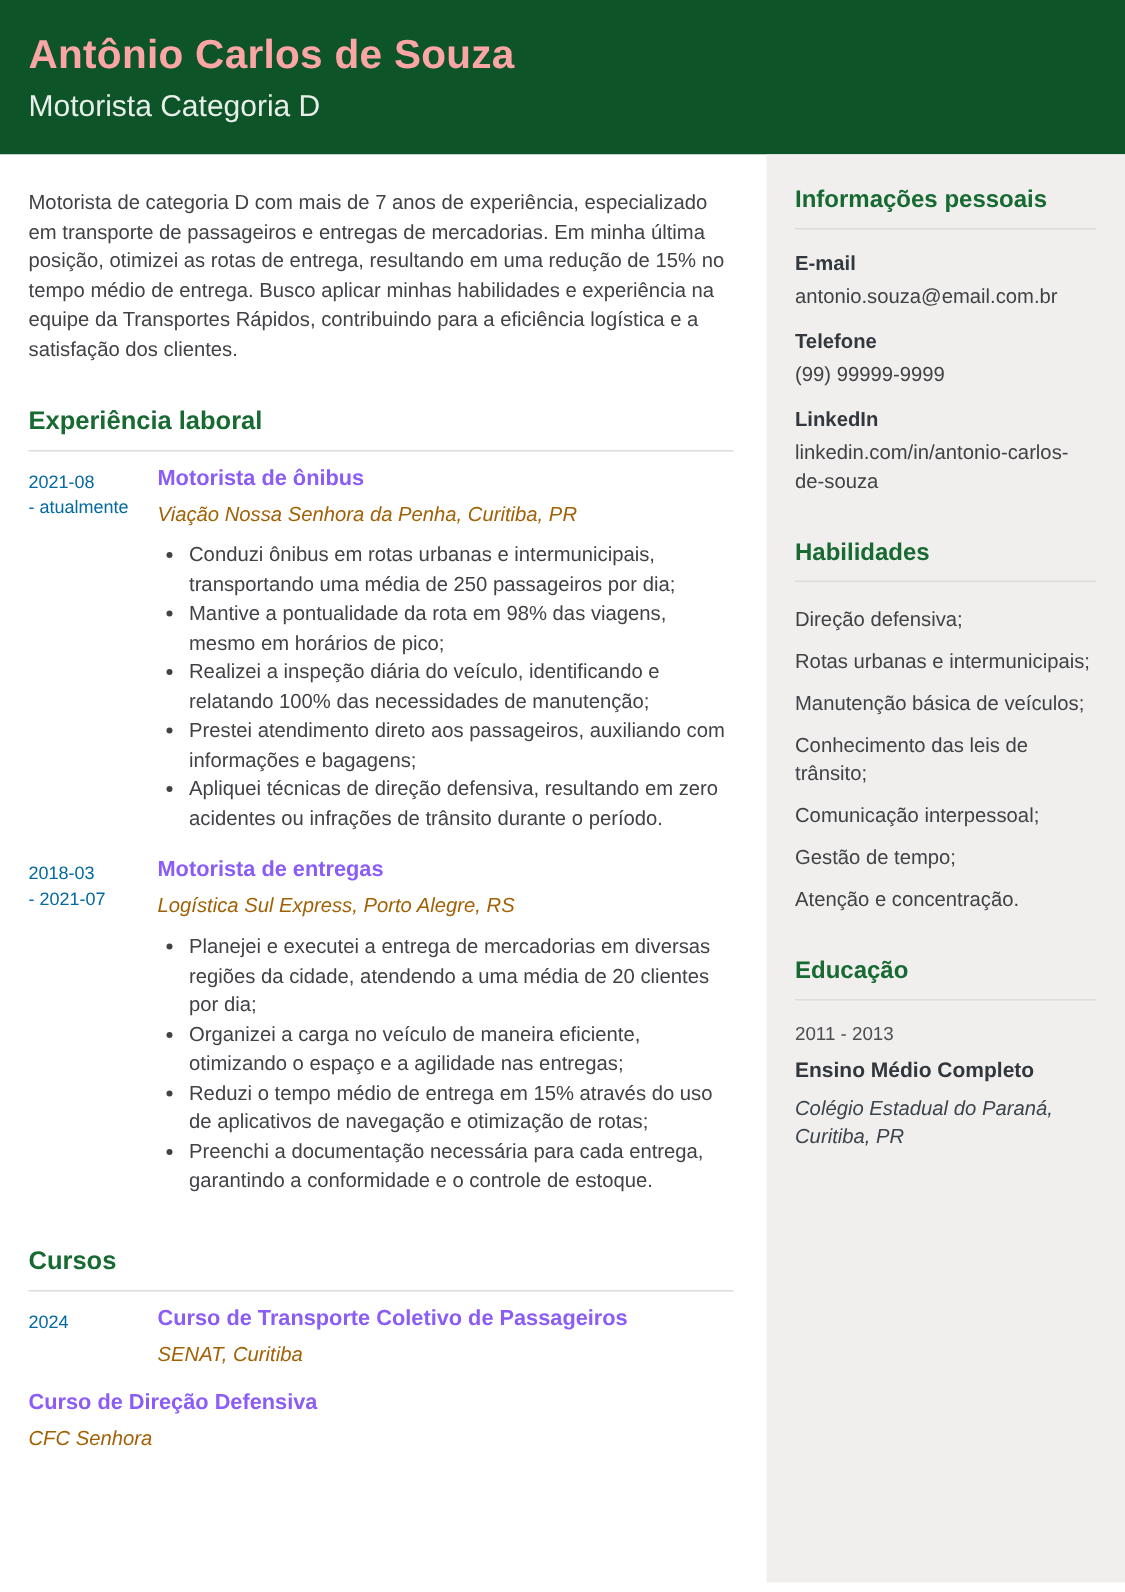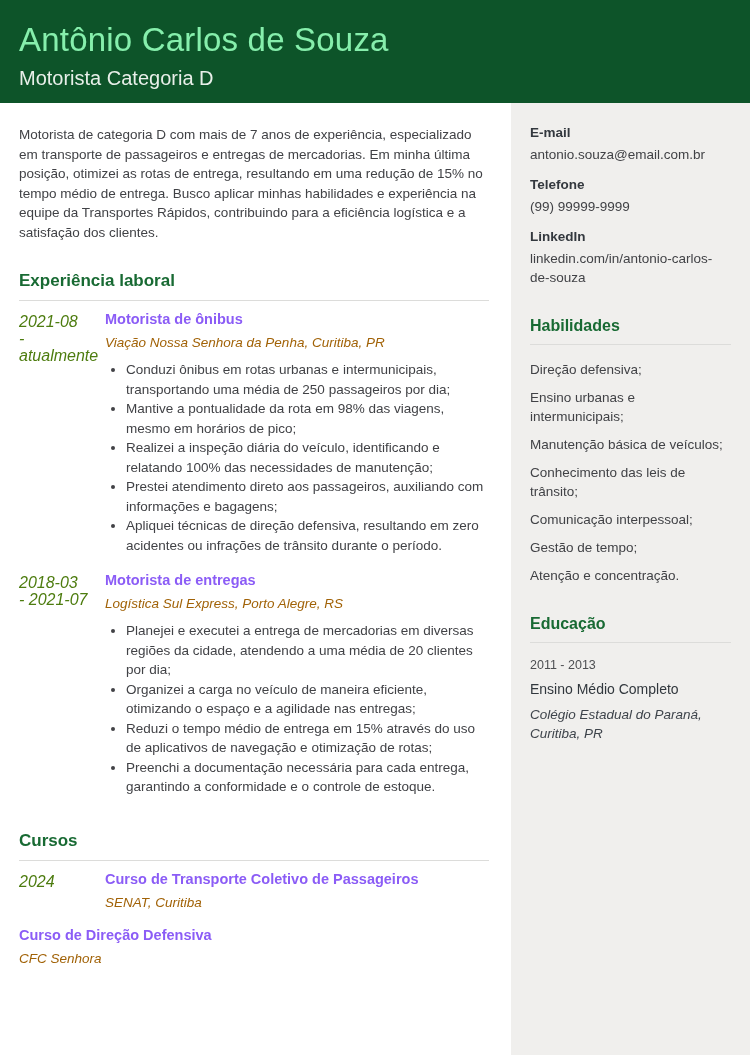--- a/index.html
+++ b/index.html
@@ -18,23 +18,23 @@
   }
 
   
   .top-header {
     background: #0d5429;
     height: 103px;
     padding: 21px 30px 0 19px;
   }
   .top-header h1 {
     margin: 0;
-    color: #86efac;
-    font-size: 33px;
-    font-weight: normal;
+    color: #fca5a5;
+    font-size: 27px;
+    font-weight: bold;
     letter-spacing: 0.2px;
   }
   .top-header .subtitle {
     margin-top: 8px;
     color: #e8efe9;
     font-size: 20px;
   }
 
   
   .content {
@@ -76,25 +76,24 @@
   }
 
   
   .entry {
     display: flex;
     margin-bottom: 17px;
   }
   .entry .dates {
     width: 86px;
     flex-shrink: 0;
-    font-size: 16px;
+    font-size: 12px;
     line-height: 17px;
-    color: #4d7c0f;
+    color: #0369a1;
     padding-top: 2px;
-    font-style: italic;
   }
   .entry .entry-body { flex: 1; }
   .entry h3 {
     margin: 0;
     font-size: 14.5px;
     font-weight: bold;
     color: #8b5cf6;
   }
   .entry .org {
     margin-top: 8px;
@@ -131,21 +130,21 @@
   .skill {
     margin: 0 0 9px 0;
     font-size: 13.5px;
     line-height: 19px;
     color: #414246;
   }
   .edu-period { font-size: 12.5px; color: #4d4f52; }
   .edu-degree {
     margin-top: 9px;
     font-size: 14px;
-    font-weight: normal;
+    font-weight: bold;
     color: #31373d;
   }
   .edu-school {
     margin-top: 8px;
     font-style: italic;
     font-size: 13.5px;
     line-height: 19px;
     color: #3e444b;
   }
   ul.interests-list {
@@ -231,38 +230,39 @@
             <div class="org">CFC Senhora</div>
           </div>
         </div>
       </section>
 
     </main>
 
     <aside class="right-col">
 
       <section class="aside-sec">
+        <h2 class="sec-heading">Informações pessoais</h2>
         <div class="field">
           <div class="label">E-mail</div>
           <div class="value">antonio.souza@email.com.br</div>
         </div>
         <div class="field">
           <div class="label">Telefone</div>
           <div class="value">(99) 99999-9999</div>
         </div>
         <div class="field">
           <div class="label">LinkedIn</div>
           <div class="value">linkedin.com/in/antonio-carlos-de-souza</div>
         </div>
       </section>
 
       <section class="aside-sec">
         <h2 class="sec-heading">Habilidades</h2>
         <p class="skill">Direção defensiva;</p>
-        <p class="skill">Ensino urbanas e intermunicipais;</p>
+        <p class="skill">Rotas urbanas e intermunicipais;</p>
         <p class="skill">Manutenção básica de veículos;</p>
         <p class="skill">Conhecimento das leis de trânsito;</p>
         <p class="skill">Comunicação interpessoal;</p>
         <p class="skill">Gestão de tempo;</p>
         <p class="skill">Atenção e concentração.</p>
       </section>
 
       <section class="aside-sec">
         <h2 class="sec-heading">Educação</h2>
         <div class="edu-period">2011 - 2013</div>

